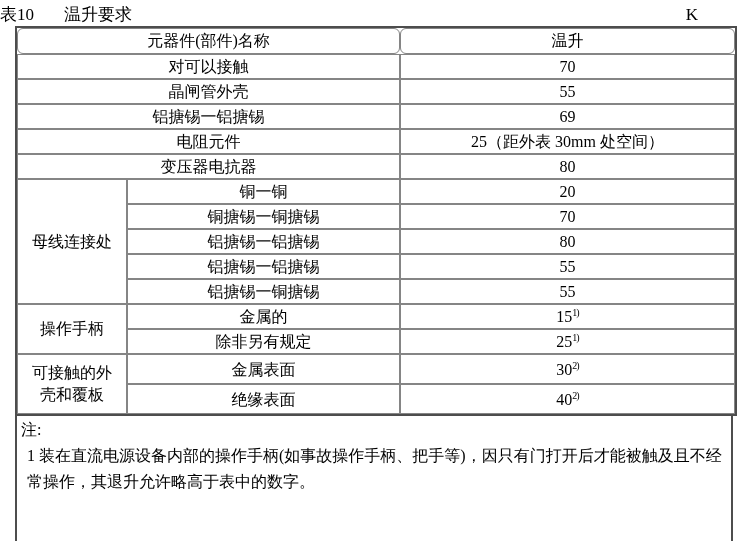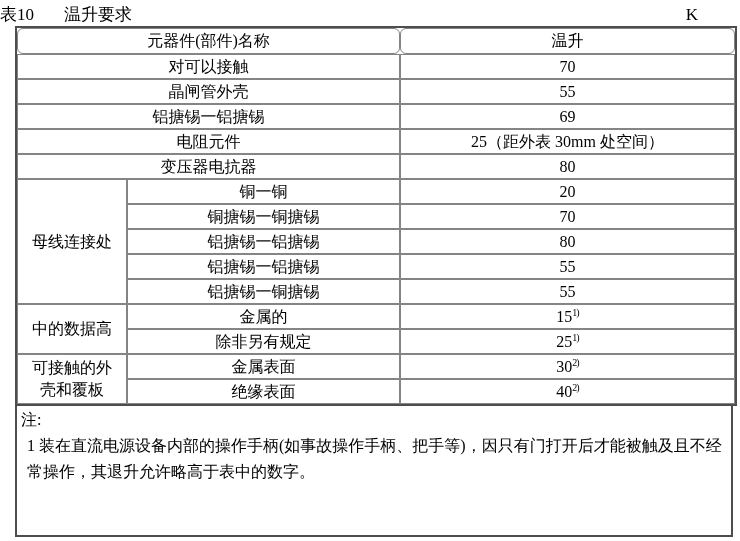--- a/index.html
+++ b/index.html
@@ -46,21 +46,21 @@
     line-height: 23px;
     text-align: center;
     vertical-align: middle;
     overflow: hidden;
     white-space: nowrap;
   }
   table.trise td.hdr { height: 24px; line-height: 24px; border-radius: 6px; }
   table.trise td.group-cell {
     white-space: normal;
     line-height: 22px;
-    padding: 0 9px;
+    padding: 7px 9px;
   }
   sup.note-ref {
     font-size: 10px;
     line-height: 0;
     vertical-align: super;
     letter-spacing: -1px;
   }
 
   
   .notes {
@@ -137,21 +137,21 @@
       <tr>
         <td>铝搪锡一铝搪锡</td>
         <td>55</td>
       </tr>
       <tr>
         <td>铝搪锡一铜搪锡</td>
         <td>55</td>
       </tr>
 
       <tr>
-        <td class="group-cell" rowspan="2">中的数据高</td>
+        <td class="group-cell" rowspan="2">操作手柄</td>
         <td>金属的</td>
         <td><span>15</span><sup class="note-ref">1)</sup></td>
       </tr>
       <tr>
         <td>除非另有规定</td>
         <td><span>25</span><sup class="note-ref">1)</sup></td>
       </tr>
 
       <tr>
         <td class="group-cell" rowspan="2">可接触的外壳和覆板</td>

